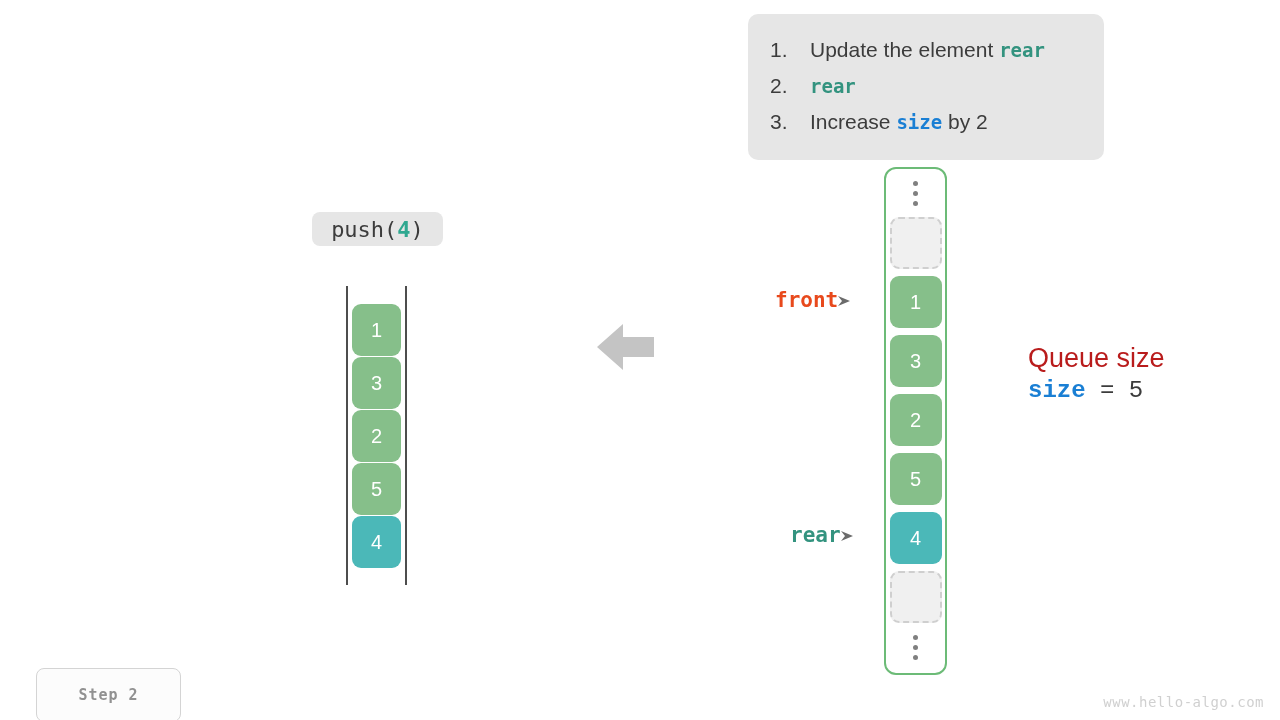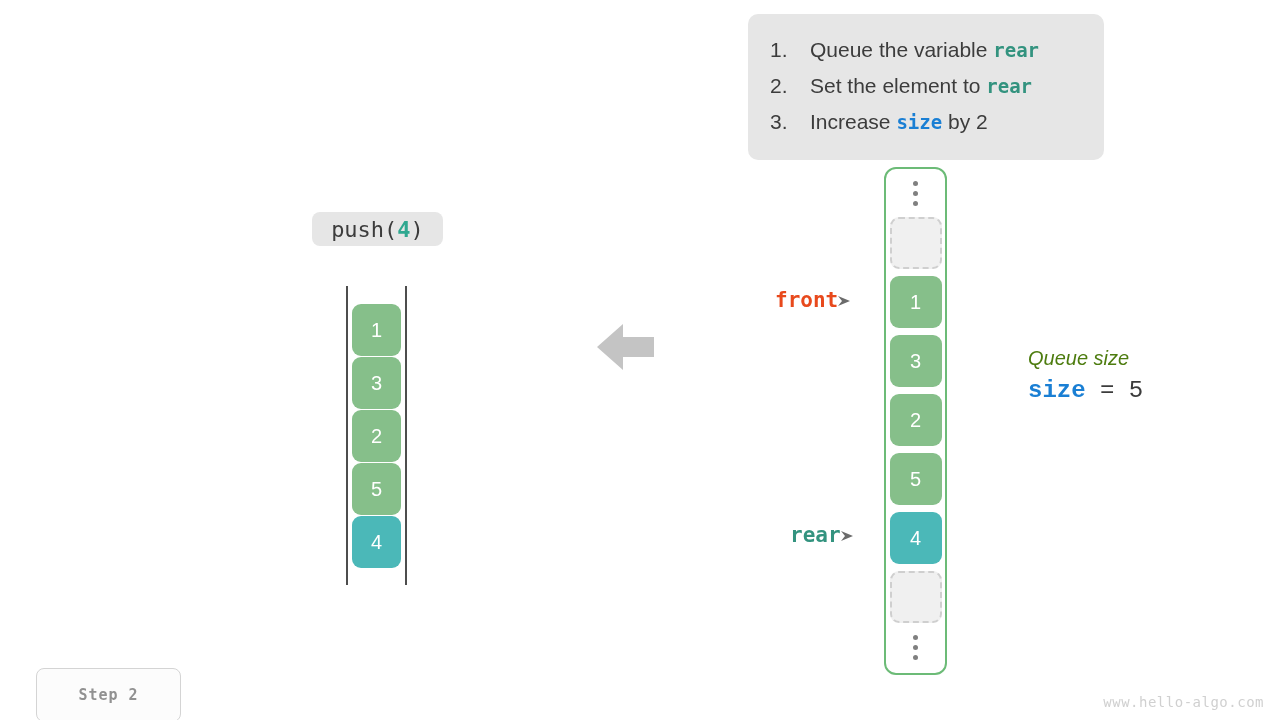--- a/index.html
+++ b/index.html
@@ -192,24 +192,23 @@
   .ptr-arrow { display: block; }
 
   
   .size-info {
     position: absolute;
     left: 1028px;
     top: 342px;
     color: #3c3c3c;
   }
   .size-title {
-    font-size: 20px;
-    color: #4d7c0f;
+    font-size: 27px;
+    color: #b91c1c;
     line-height: 32px;
-    font-style: italic;
   }
   .size-expr {
     font-family: Liberation Mono, monospace;
     font-size: 24px;
     line-height: 34px;
     color: #3c3c3c;
     white-space: pre;
   }
   .size-expr .var { color: #1a7fd4; font-weight: bold; }
 
@@ -248,25 +247,25 @@
   }
 </style>
 </head>
 <body>
 
 <div class="stage">
 
   <div class="instructions">
     <div class="instr-row">
       <span class="instr-num">1.</span>
-      <span>Queue the variable </span><span class="mono c-teal">rear</span><span></span>
+      <span>Update the element </span><span class="mono c-teal">rear</span><span></span>
     </div>
     <div class="instr-row">
       <span class="instr-num">2.</span>
-      <span>Set the element to </span><span class="mono c-teal">rear</span><span></span>
+      <span class="mono c-teal">rear</span><span></span>
     </div>
     <div class="instr-row">
       <span class="instr-num">3.</span>
       <span>Increase </span><span class="mono c-blue">size</span><span> by 2</span>
     </div>
   </div>
 
   <div class="push-box">
     <span>push(</span>
       <span class="arg">4</span>

